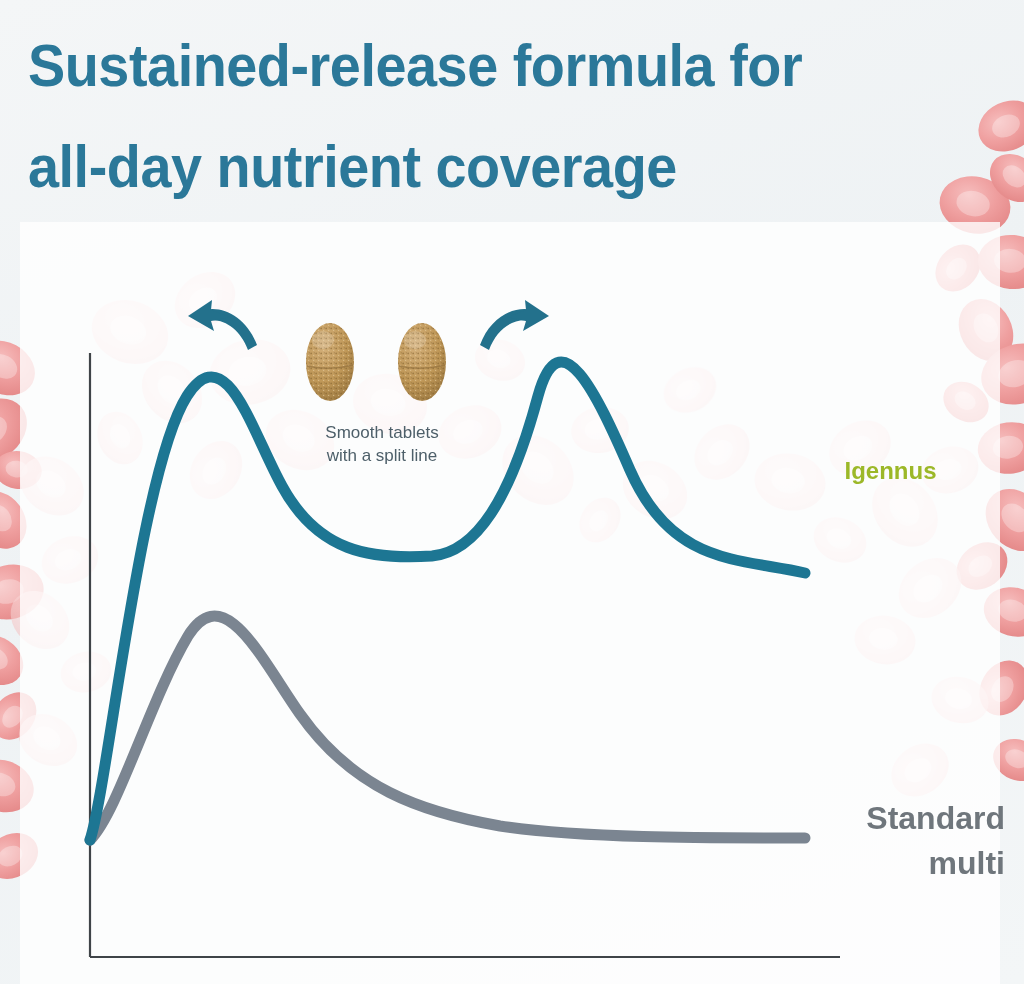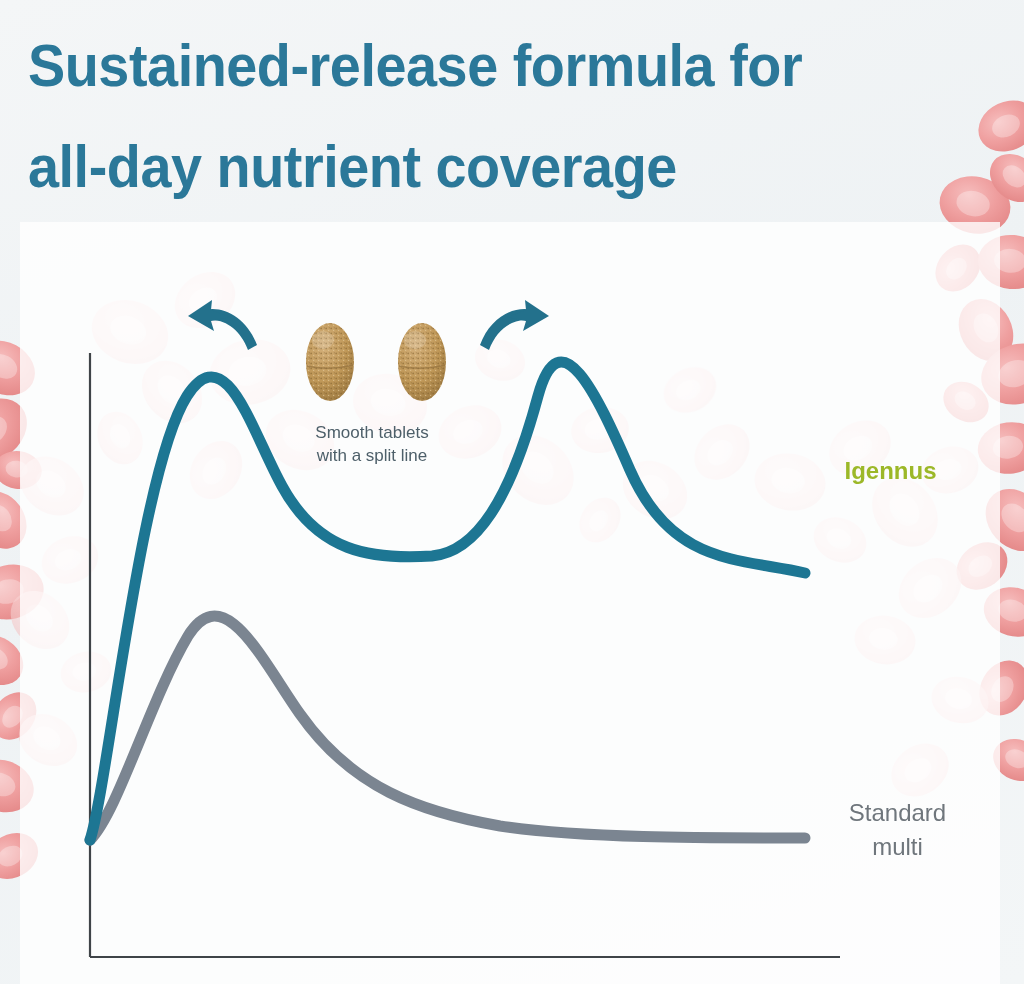--- a/index.html
+++ b/index.html
@@ -49,38 +49,38 @@
     white-space: pre-line;
   }
   #twice-daily {
     left: 212px; top: 255px; width: 330px;
     text-align: center;
     color: #33616f;
     font-weight: 400; font-size: 28px;
     letter-spacing: 0.1px;
   }
   #tablet-caption {
-    left: 272px; top: 422px; width: 200px;
+    left: 282px; top: 422px; width: 200px;
     text-align: center;
     color: #4d5f69;
     font-weight: 400; font-size: 17px; line-height: 1.35;
     white-space: pre-line;
   }
   #legend-igennus {
     left: 783px; top: 450px; width: 215px;
     text-align: center;
     font-weight: 700; font-size: 24px; line-height: 1.72;
   }
   #legend-igennus .brand { color: #9cb828; display:block; }
   #legend-igennus .rest  { color: #1f6b86; display:block; white-space: pre-line; }
   #legend-standard {
     left: 790px; top: 796px; width: 215px;
-    text-align: center;
+    text-align: right;
     color: #6f767c;
-    font-weight: 400; font-size: 24px; line-height: 1.42;
+    font-weight: 700; font-size: 32px; line-height: 1.42;
     white-space: pre-line;
   }
   #axis-hours {
     left: 700px; top: 950px; width: 180px;
     text-align: center;
     color: #1f6b86;
     font-weight: 700; font-size: 22px;
   }
   
   .pill { position: absolute; border-radius: 50% / 42%; }

